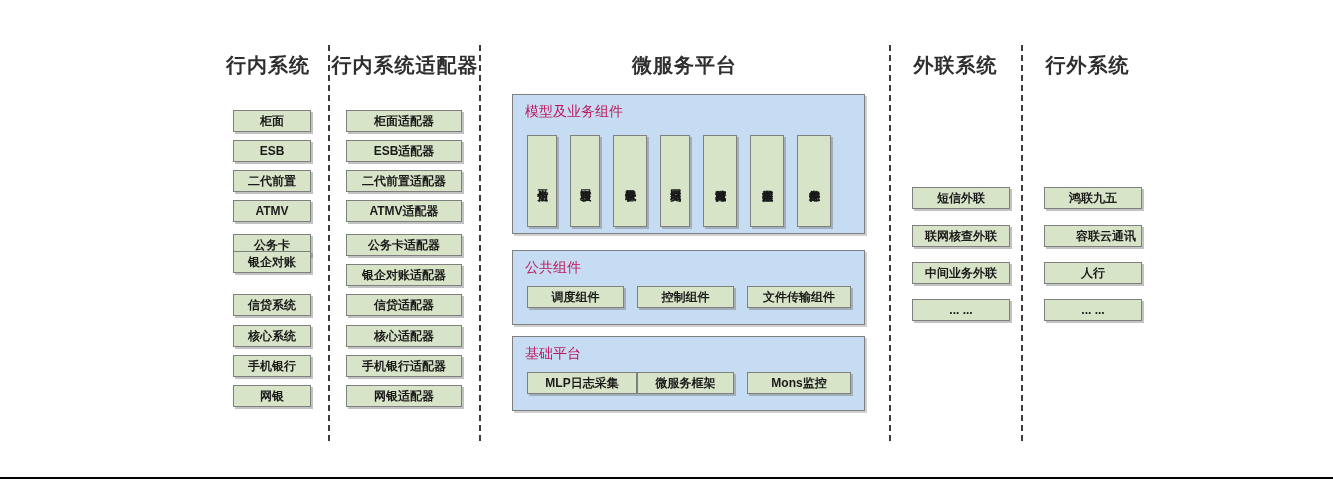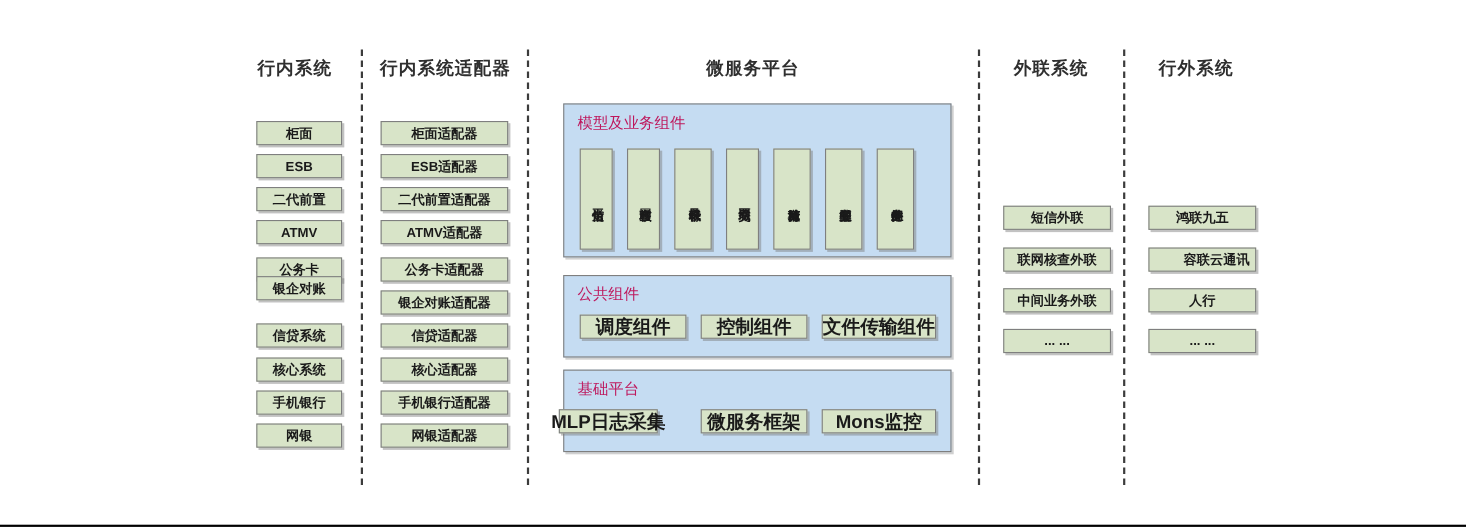--- a/index.html
+++ b/index.html
@@ -32,21 +32,21 @@
     position: absolute;
     top: 45px;
     height: 396px;
     width: 0;
     border-left: 2px dashed #3b3b3b;
   }
   
   .col-title {
     position: absolute;
     text-align: center;
-    font-size: 16px;
+    font-size: 20px;
     font-weight: bold;
     color: #2f2f2f;
     letter-spacing: 1px;
     white-space: nowrap;
     top: 52px;
   }
   
   .node {
     position: absolute;
     background: #d8e4c8;
@@ -76,21 +76,21 @@
     line-height: 1.05;
     font-size: 11px;
     padding: 4px 0;
     text-align: center;
   }
   .node.vert.wide { width: 34px; }
 
   
   .node.chip {
     height: 22px;
-    font-size: 17px;
+    font-size: 12px;
   }
 
   
   .panel {
     position: absolute;
     background: #c5dcf2;
     border: 1px solid #7f7f7f;
     box-shadow: 2px 2px 0 rgba(120,120,120,0.35);
     box-sizing: border-box;
   }
@@ -155,21 +155,21 @@
   <div class="panel" style="left:512px; top:250px; width:353px; height:75px;">
     <div class="panel-label">公共组件</div>
   </div>
   <div class="node chip" style="left:527px; top:286px; width:97px;">调度组件</div>
   <div class="node chip" style="left:637px; top:286px; width:97px;">控制组件</div>
   <div class="node chip" style="left:747px; top:286px; width:104px;">文件传输组件</div>
 
   <div class="panel" style="left:512px; top:336px; width:353px; height:75px;">
     <div class="panel-label">基础平台</div>
   </div>
-  <div class="node chip" style="left:508px; top:372px; width:90px;">MLP日志采集</div>
+  <div class="node chip" style="left:527px; top:372px; width:110px;">MLP日志采集</div>
   <div class="node chip" style="left:637px; top:372px; width:97px;">微服务框架</div>
   <div class="node chip" style="left:747px; top:372px; width:104px;">Mons监控</div>
 
   <div class="node ext" style="left:912px; top:187px;">短信外联</div>
   <div class="node ext" style="left:912px; top:225px;">联网核查外联</div>
   <div class="node ext" style="left:912px; top:262px;">中间业务外联</div>
   <div class="node ext" style="left:912px; top:299px;">... ...</div>
 
   <div class="node outside" style="left:1044px; top:187px;">鸿联九五</div>
   <div class="node outside" style="left:1044px; top:225px;padding-left:26px;">容联云通讯</div>

